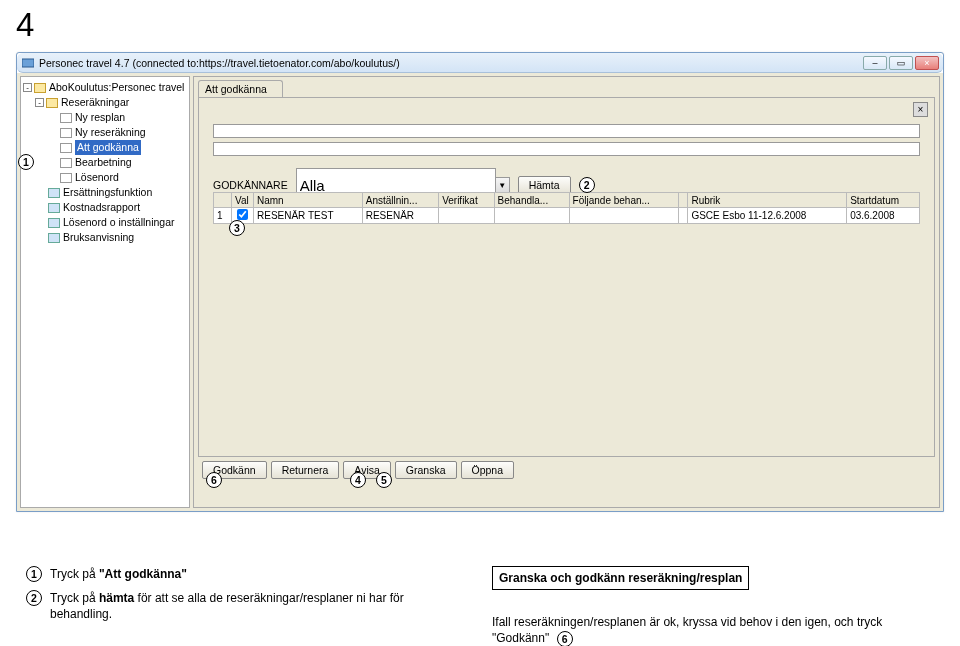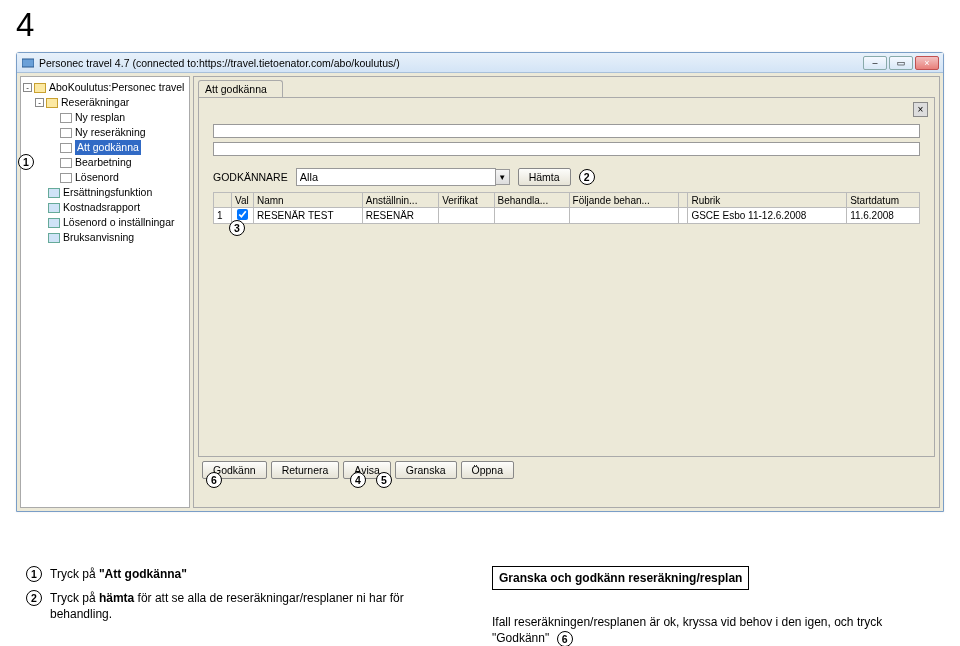--- a/index.html
+++ b/index.html
@@ -3,21 +3,21 @@
 <meta charset="utf-8">
 <style>
   * { box-sizing: border-box; }
   body { margin:0; font-family: Arial, Helvetica, sans-serif; background:#fff; width:960px; }
   .page { padding:6px 10px 10px; }
   .header-row { display:flex; align-items:baseline; justify-content:space-between; padding:0 6px 6px; }
   .page-title { font-size:33px; font-weight:400; letter-spacing:0.5px; }
   .page-num { font-size:33px; font-weight:400; }
   
   .win { margin:2px 6px 0; border:1px solid #7a9ec7; border-radius:3px 3px 0 0; background:#fff; font-size:10.5px; color:#000; box-shadow:0 0 2px rgba(0,0,0,.1);}
-  .titlebar { display:flex; align-items:center; background:linear-gradient(#e8f1fa,#d3e4f6); height:20px; border-bottom:1px solid #a8c0da; padding:0 4px; font-size:10.5px;}
+  .titlebar { display:flex; align-items:center; background:linear-gradient(#e8f1fa,#d3e4f6); height:20px; border-bottom:1px solid #a8c0da; padding:0 4px; font-size:10.5px;border-radius:6px;}
   .titlebar-icon { width:14px; height:14px; margin-right:4px; display:inline-flex; align-items:center; justify-content:center;}
   .titlebar-spacer { flex:1; }
   .winbtn { width:24px; height:14px; border:1px solid #8aa; border-radius:2px; margin-left:2px; display:inline-flex; align-items:center; justify-content:center; font-size:9px; background:linear-gradient(#f5f9ff,#d9e8f7); cursor:pointer;}
   .winbtn.close { background:linear-gradient(#f3c2c2,#e87f7a); color:#fff; border-color:#c05050;}
   .menubar { background:#ece9d8; border-bottom:1px solid #bbb; padding:2px 4px; font-size:10.5px;}
   .menubar span { margin-right:10px; cursor:default;}
   .body { display:flex; background:#ece9d8; }
   .tree { width:170px; border:1px solid #aaa; background:#fff; margin:3px; font-size:10.5px; line-height:15px; padding:3px 2px 6px;}
   .tree .node { display:flex; align-items:center; white-space:nowrap; }
   .tree .node.lvl0 { margin-left:0;}
@@ -30,21 +30,21 @@
   .tree .sel { background:#316ac5; color:#fff; padding:0 2px;}
   .main { flex:1; border:1px solid #aaa; margin:3px 3px 3px 0; background:#ece9d8; position:relative; padding-bottom:24px;}
   .tab { position:relative; top:0; left:4px; width:85px; background:#ece9d8; border:1px solid #aaa; border-bottom:none; font-size:10.5px; padding:2px 6px; margin-top:3px; border-radius:3px 3px 0 0;}
   .tabbody { border:1px solid #aaa; margin:0 4px 0 4px; background:#ece9d8; height:360px; position:relative;}
   .close-x { position:absolute; right:6px; top:4px; width:15px; height:15px; border:1px solid #888; background:#ddd; display:flex; align-items:center; justify-content:center; cursor:pointer; font-size:10px;}
   .bar1 { position:absolute; top:26px; left:14px; right:14px; height:14px; border:1px solid #999; background:#fff;}
   .bar2 { position:absolute; top:44px; left:14px; right:14px; height:14px; border:1px solid #999; background:#fff;}
   .filterrow { position:absolute; top:70px; left:14px; right:14px; display:flex; align-items:center; gap:8px; font-size:10.5px;}
   .filterrow .lbl { }
   .combo { display:flex; align-items:center;}
-  .combo input { height:16px; width:200px; border:1px solid #999; font-size:11px; padding:8px 3px;}
+  .combo input { height:16px; width:200px; border:1px solid #999; font-size:15px; padding:16px 3px;}
   .combo .dd { width:14px; height:16px; border:1px solid #999; border-left:0; background:linear-gradient(#f5f5f5,#ddd); display:flex; align-items:center; justify-content:center; font-size:8px; cursor:pointer;}
   .btn { height:18px; border:1px solid #888; background:linear-gradient(#fdfdfb,#e6e3d6); font-size:10.5px; padding:0 10px; cursor:pointer; border-radius:2px;}
   .grid { position:absolute; top:94px; left:14px; right:14px;}
   .grid table { border-collapse:collapse; width:100%; font-size:10px; background:#fff; border:1px solid #999;}
   .grid th, .grid td { border:1px solid #bbb; padding:1px 3px; text-align:left; height:15px; overflow:hidden; white-space:nowrap;}
   .grid th { background:#ece9d8; font-weight:400;}
   .grid td.cb { text-align:center; width:18px;}
   .grid input[type=checkbox]{ width:11px; height:11px; margin:0;}
   .lowerbtns { position:absolute; bottom:6px; left:14px; display:flex; gap:4px;}
   .footer-btns { display:flex; gap:4px; padding:4px 8px 4px 8px; background:#ece9d8;}
@@ -180,21 +180,21 @@
                       <tr>
                         <td>1</td>
                         <td class="cb"><input type="checkbox" checked="" style=""></td>
                         <td>RESENÄR TEST</td>
                         <td>RESENÄR</td>
                         <td></td>
                         <td></td>
                         <td></td>
                         <td></td>
                         <td>GSCE Esbo 11-12.6.2008</td>
-                        <td>11.6.2008</td>
+                        <td>03.6.2008</td>
                       </tr>
                     </tbody>
               </table>
             </div>
             <div class="annotation" style="left:30px; top:122px;">3</div>
           </div>
           <div class="footer-btns" id="footerbtns">
                 <button class="btn">Godkänn</button>
                 <button class="btn">Returnera</button>
                 <button class="btn">Avisa</button>

